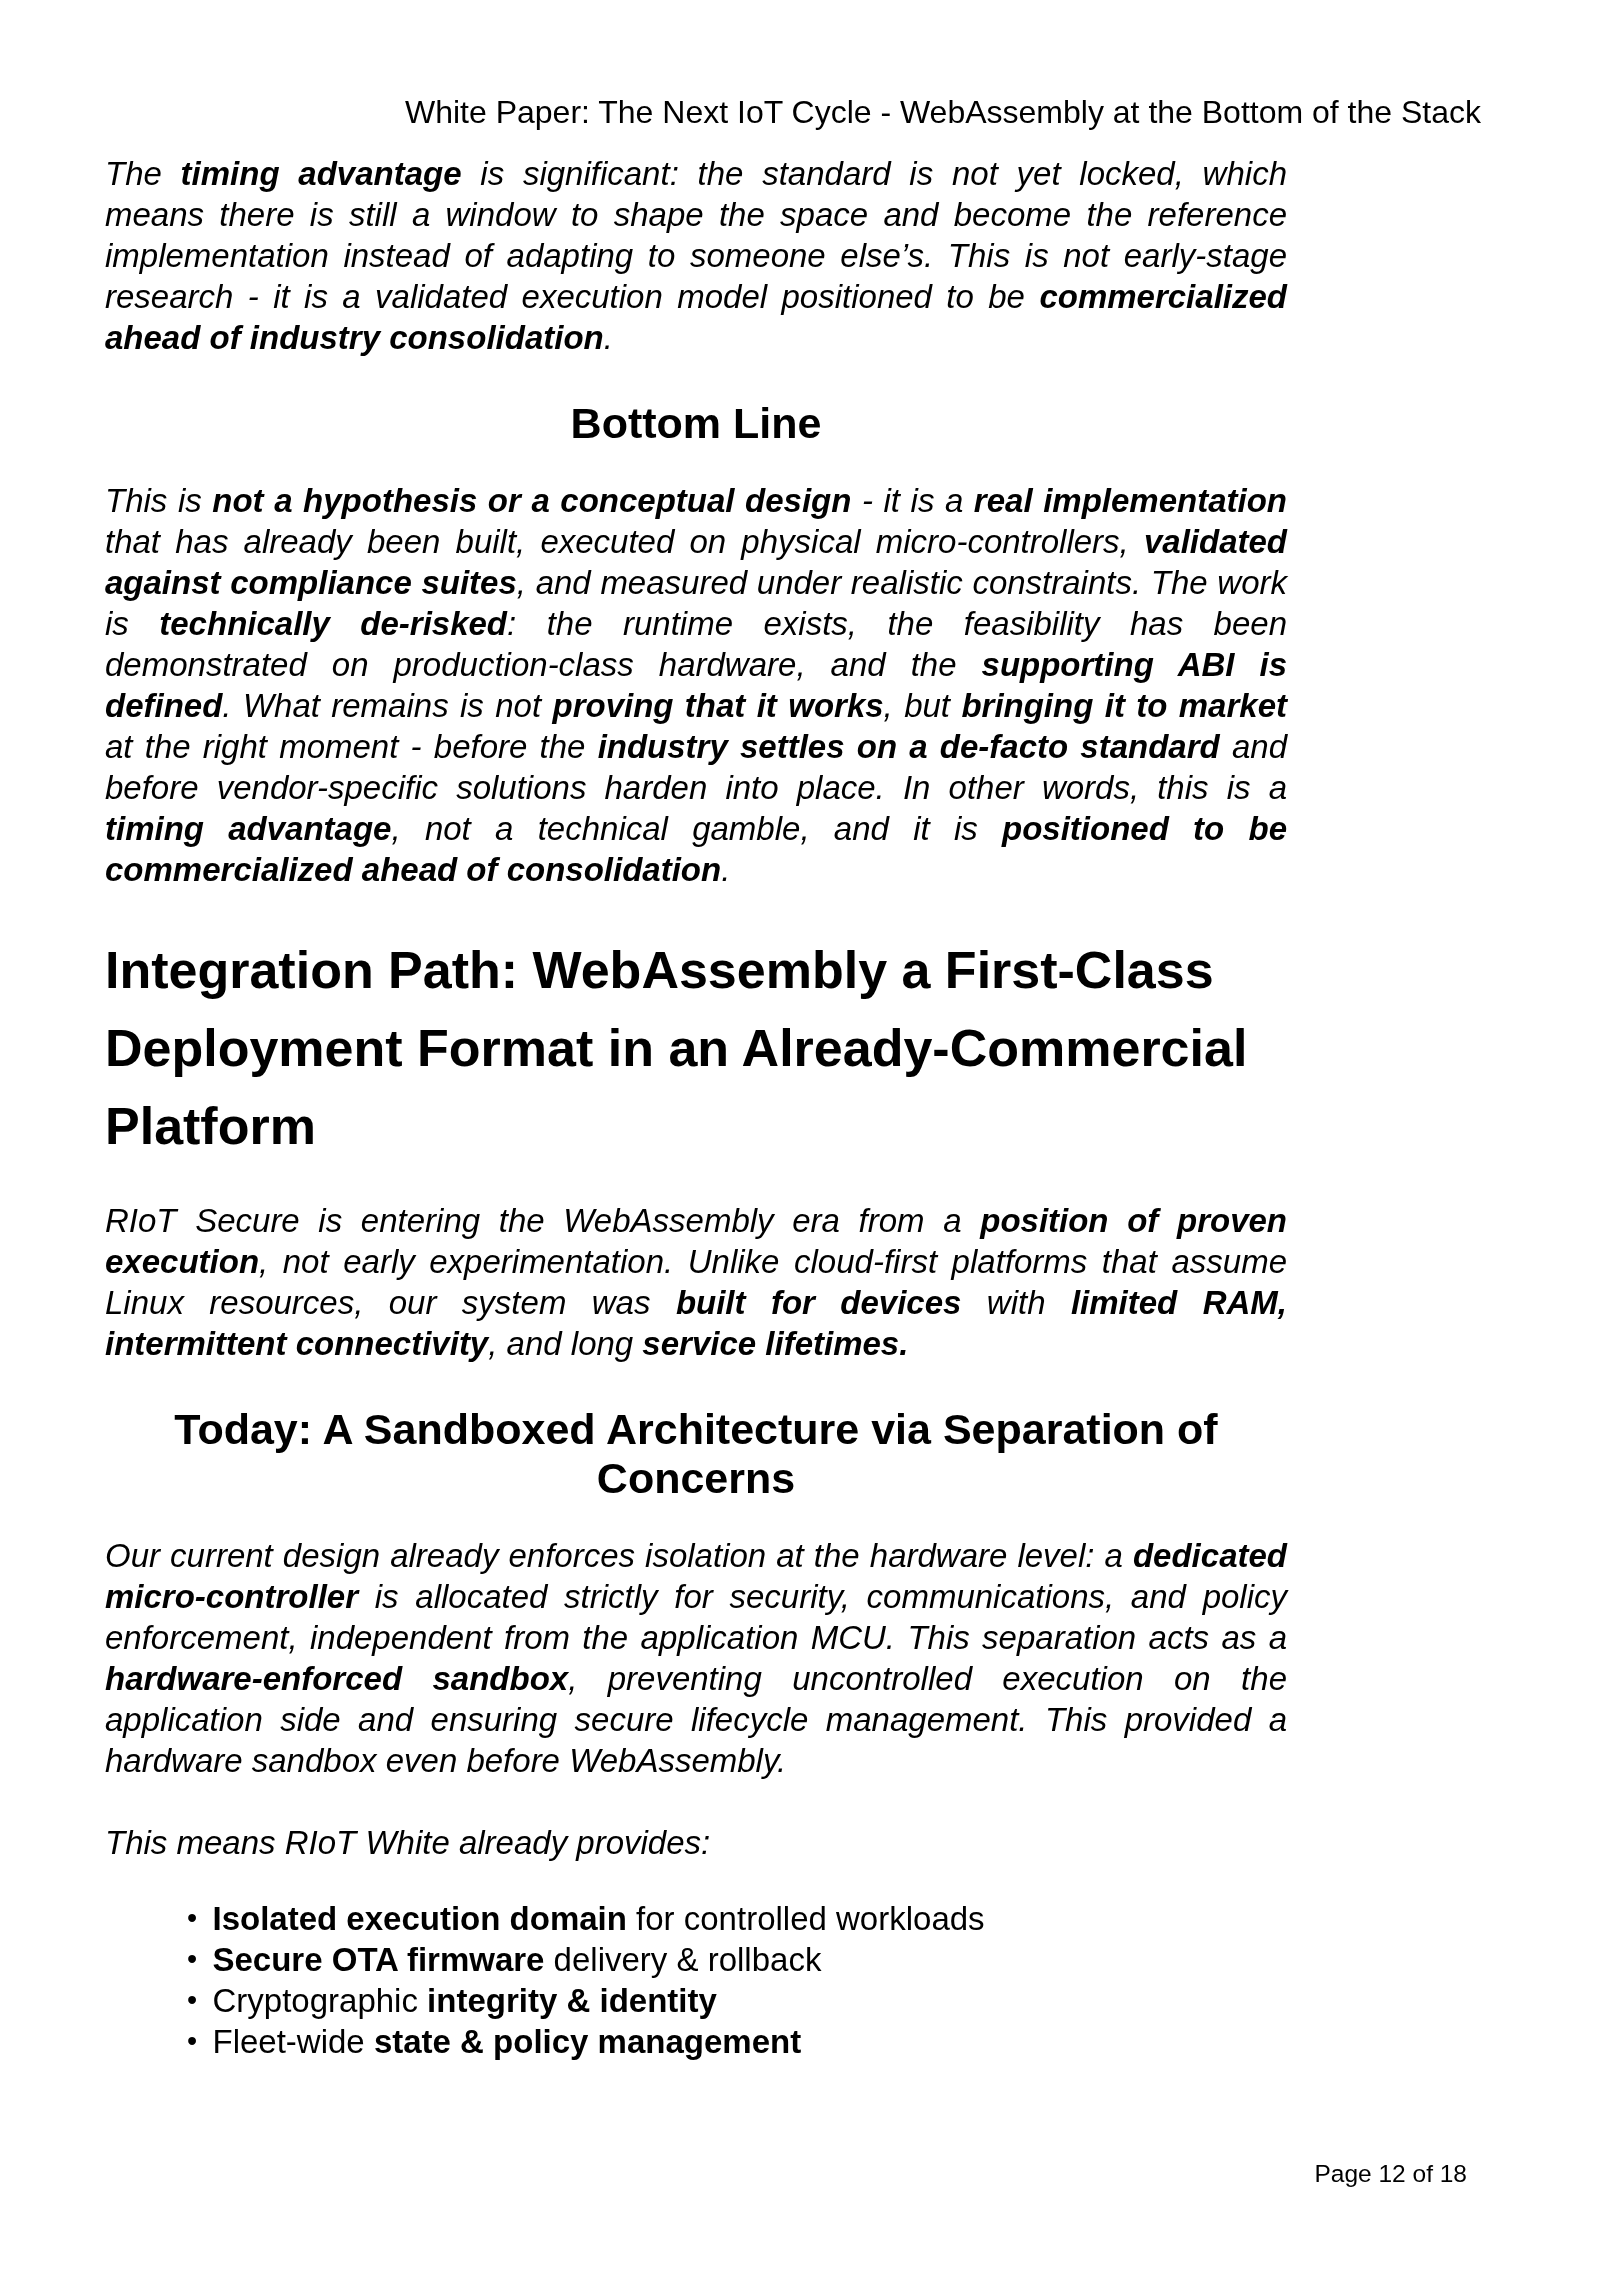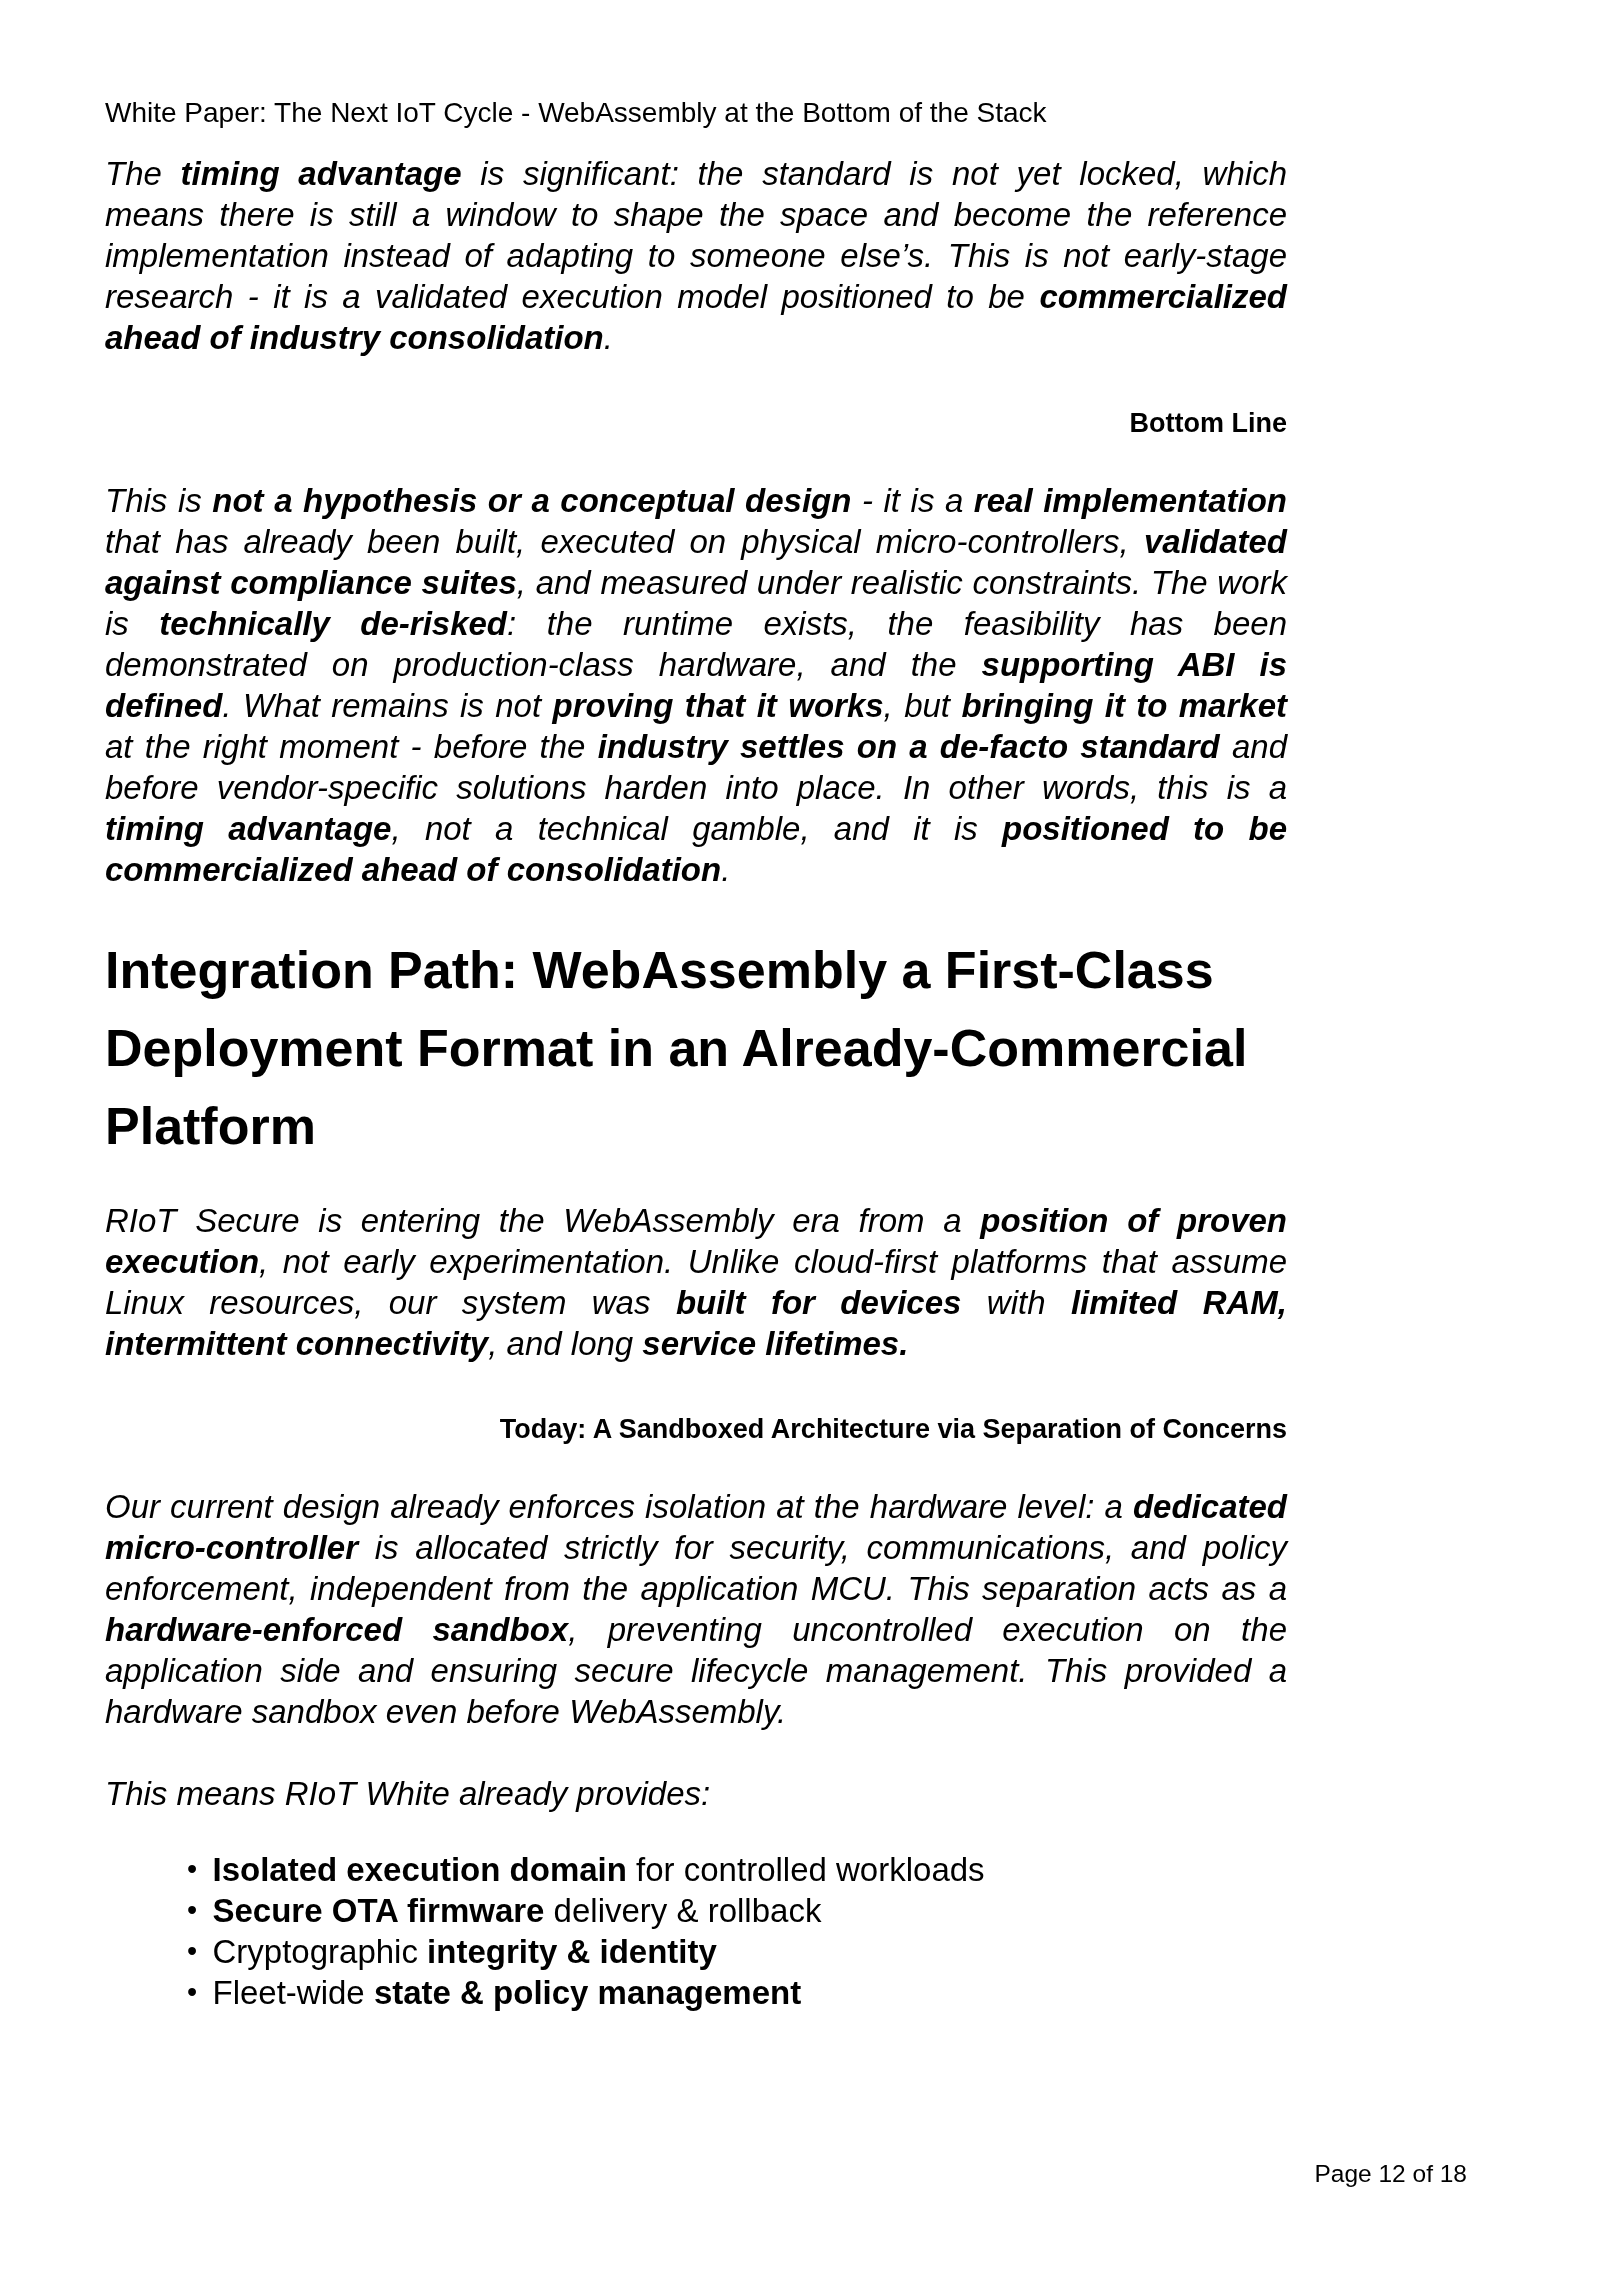--- a/index.html
+++ b/index.html
@@ -11,25 +11,26 @@
   .page {
     position: relative;
     width: 1621px;
     height: 2293px;
     background: #ffffff;
     overflow: hidden;
   }
   .doc-header {
     position: absolute;
     top: 98px;
-    left: 105px;
+    left: 119px;
     width: 1362px;
-    font-size: 28px;
+    font-size: 32px;
     line-height: 29px;
     font-weight: 400;
+    text-align: right;
   }
   .content {
     position: absolute;
     top: 153px;
     left: 105px;
     width: 1182px;
   }
   .body-text {
     font-size: 33px;
     line-height: 41px;
@@ -39,25 +40,25 @@
   }
   .body-text b, .li-text b { font-weight: 700; }
   h1.title-heading {
     font-size: 52px;
     line-height: 78px;
     font-weight: 700;
     margin: 2.9px 0 35px 0;
     text-align: left;
   }
   h2.section-heading {
-    font-size: 27px;
+    font-size: 43px;
     line-height: 49px;
     font-weight: 700;
     margin: 3.9px 0 32px 0;
-    text-align: right;
+    text-align: center;
   }
   ul.provides-list {
     list-style: none;
     margin: -5.9px 0 32px 0;
     padding-left: 82px;
   }
   ul.provides-list li {
     display: flex;
     font-size: 33px;
     line-height: 41px;

